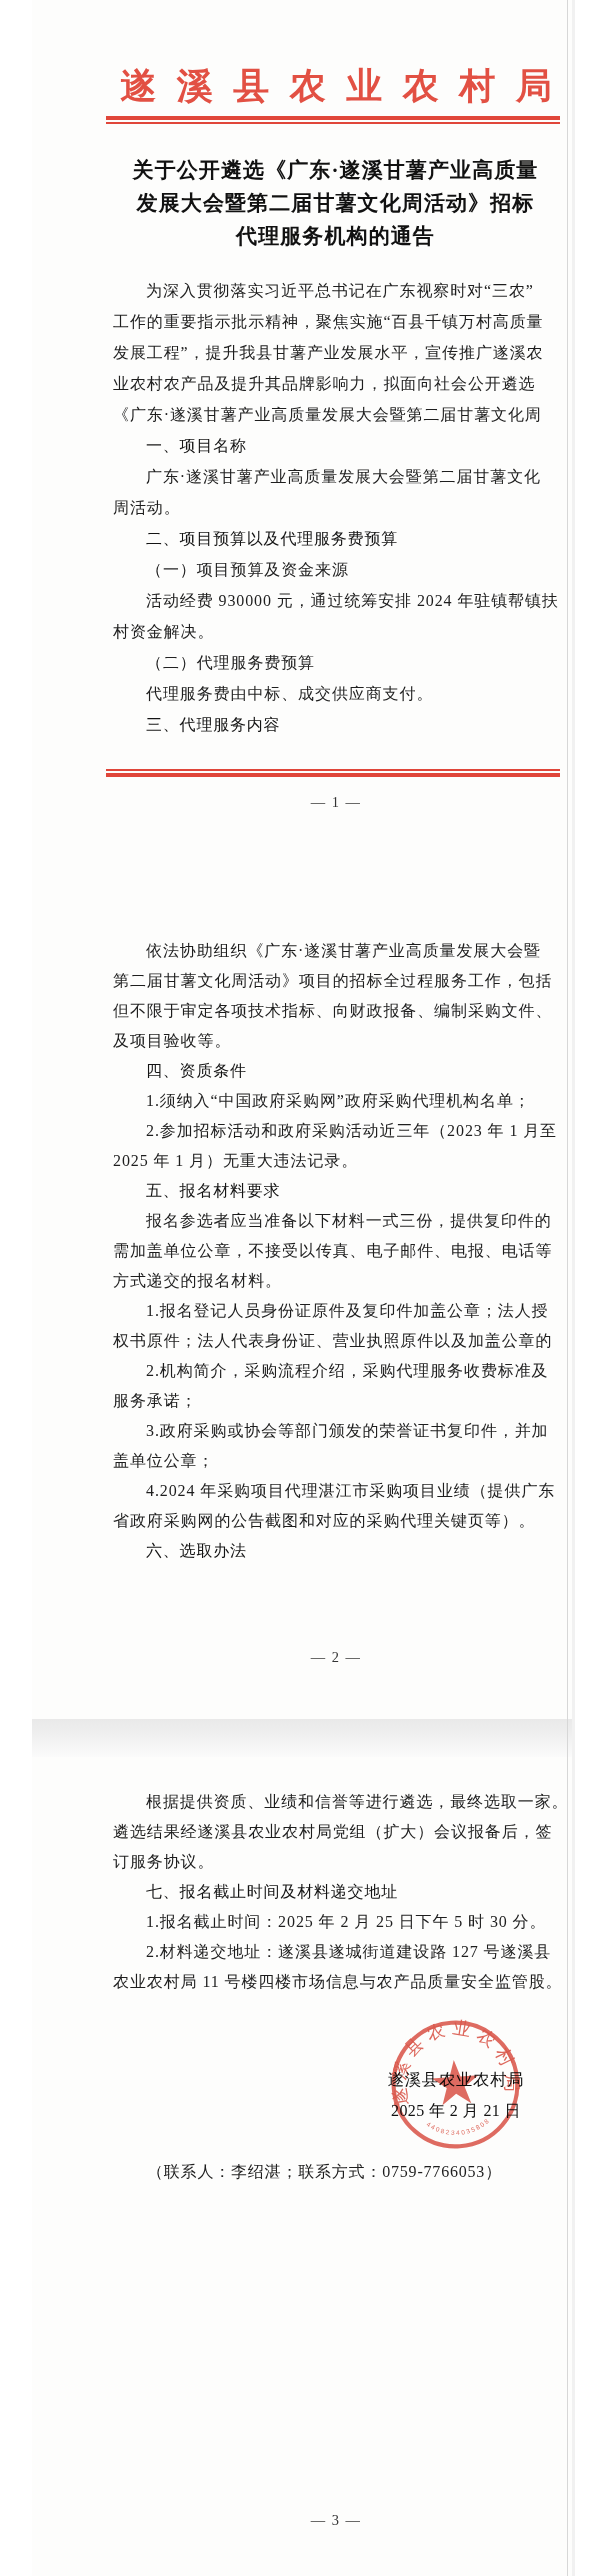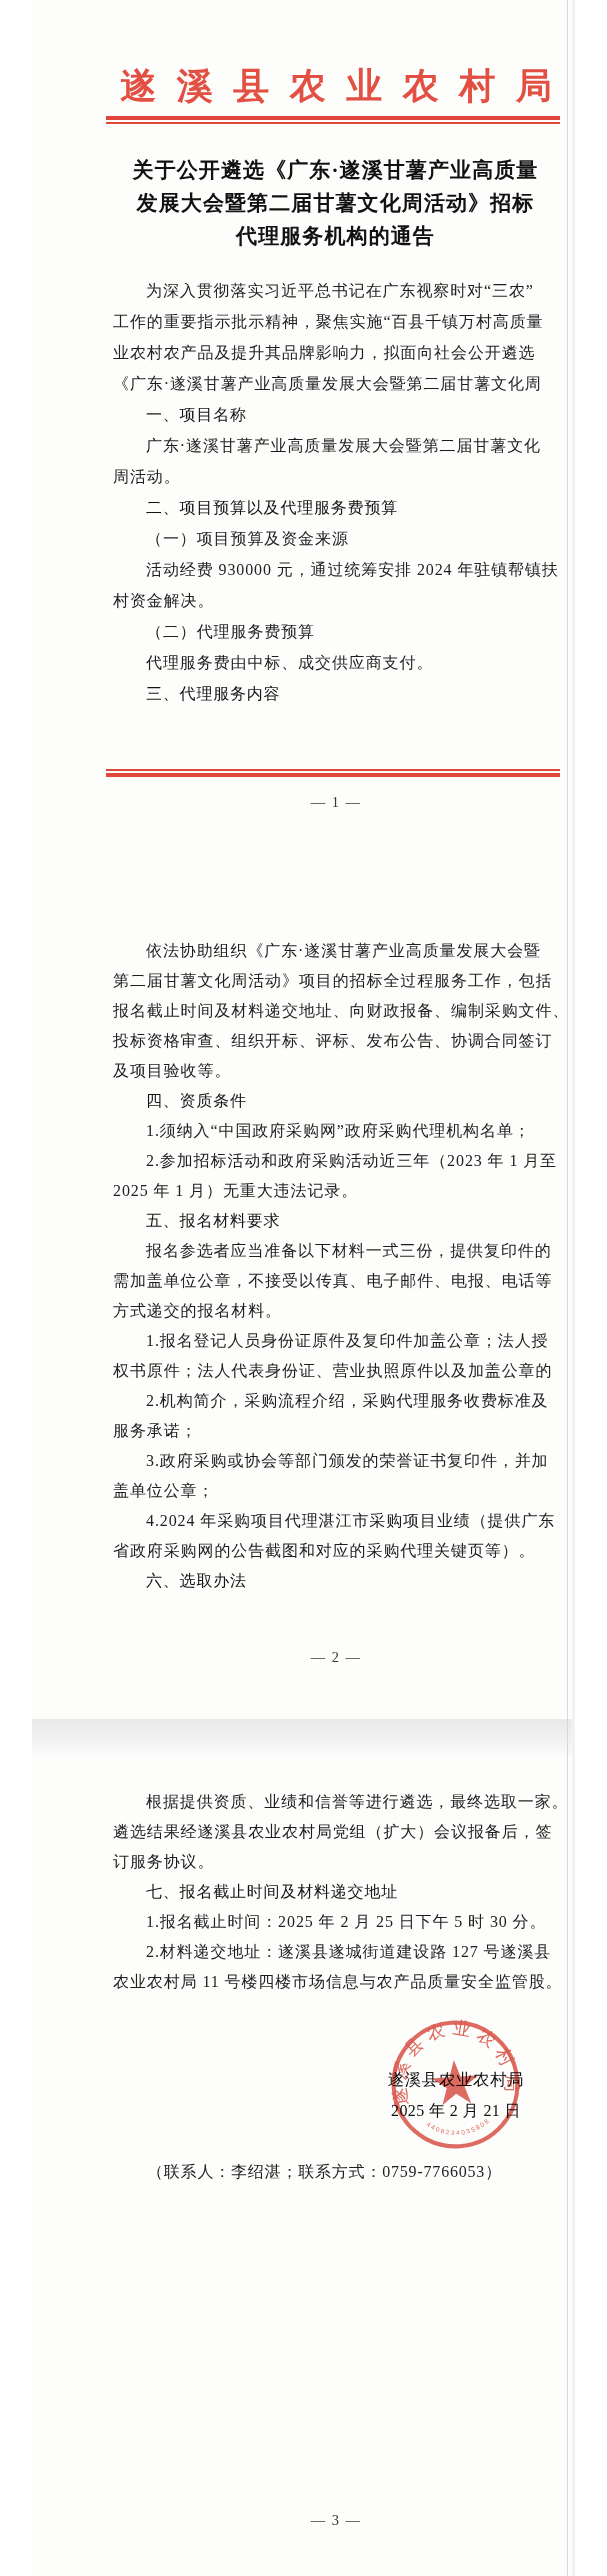--- a/index.html
+++ b/index.html
@@ -58,20 +58,21 @@
 
   <div class="title">
     <div>关于公开遴选《广东·遂溪甘薯产业高质量</div>
     <div>发展大会暨第二届甘薯文化周活动》招标</div>
     <div>代理服务机构的通告</div>
   </div>
 
   <div class="block lh41" style="top:275px">
     <div class="ln ind">为深入贯彻落实习近平总书记在广东视察时对“三农”</div>
     <div class="ln">工作的重要指示批示精神，聚焦实施“百县千镇万村高质量</div>
+    <div class="ln">发展工程”，提升我县甘薯产业发展水平，宣传推广遂溪农</div>
     <div class="ln">业农村农产品及提升其品牌影响力，拟面向社会公开遴选</div>
     <div class="ln">《广东·遂溪甘薯产业高质量发展大会暨第二届甘薯文化周</div>
     <div class="ln ind h">一、项目名称</div>
     <div class="ln ind">广东·遂溪甘薯产业高质量发展大会暨第二届甘薯文化</div>
     <div class="ln">周活动。</div>
     <div class="ln ind h">二、项目预算以及代理服务费预算</div>
     <div class="ln ind k">（一）项目预算及资金来源</div>
     <div class="ln ind">活动经费 930000 元，通过统筹安排 2024 年驻镇帮镇扶</div>
     <div class="ln">村资金解决。</div>
     <div class="ln ind k">（二）代理服务费预算</div>
@@ -81,22 +82,21 @@
 
   <div class="hline flip" style="top:769px">
     <div class="thin"></div>
     <div class="thick"></div>
   </div>
   <div class="pageno" style="top:794px">— 1 —</div>
 
   <div class="block lh40" style="top:936px">
     <div class="ln ind">依法协助组织《广东·遂溪甘薯产业高质量发展大会暨</div>
     <div class="ln">第二届甘薯文化周活动》项目的招标全过程服务工作，包括</div>
-    <div class="ln">报名截止时间及材料递交地址、向财政报备、编制采购文件、</div>
-    <div class="ln">投标资格审查、组织开标、评标、发布公告、协调合同签订</div>
+    <div class="ln">但不限于审定各项技术指标、向财政报备、编制采购文件、</div>
     <div class="ln">及项目验收等。</div>
     <div class="ln ind h">四、资质条件</div>
     <div class="ln ind">1.须纳入“中国政府采购网”政府采购代理机构名单；</div>
     <div class="ln ind">2.参加招标活动和政府采购活动近三年（2023 年 1 月至</div>
     <div class="ln">2025 年 1 月）无重大违法记录。</div>
     <div class="ln ind h">五、报名材料要求</div>
     <div class="ln ind">报名参选者应当准备以下材料一式三份，提供复印件的</div>
     <div class="ln">需加盖单位公章，不接受以传真、电子邮件、电报、电话等</div>
     <div class="ln">方式递交的报名材料。</div>
     <div class="ln ind">1.报名登记人员身份证原件及复印件加盖公章；法人授</div>

